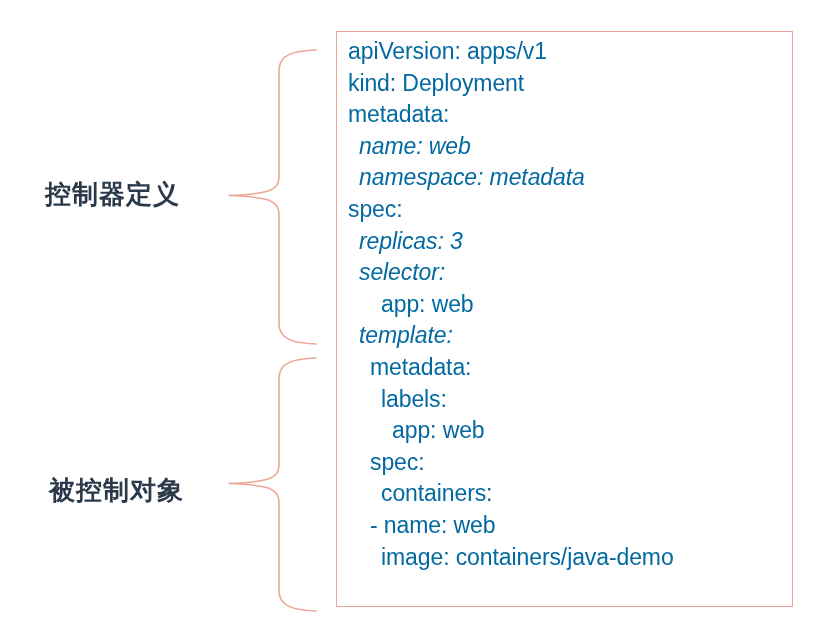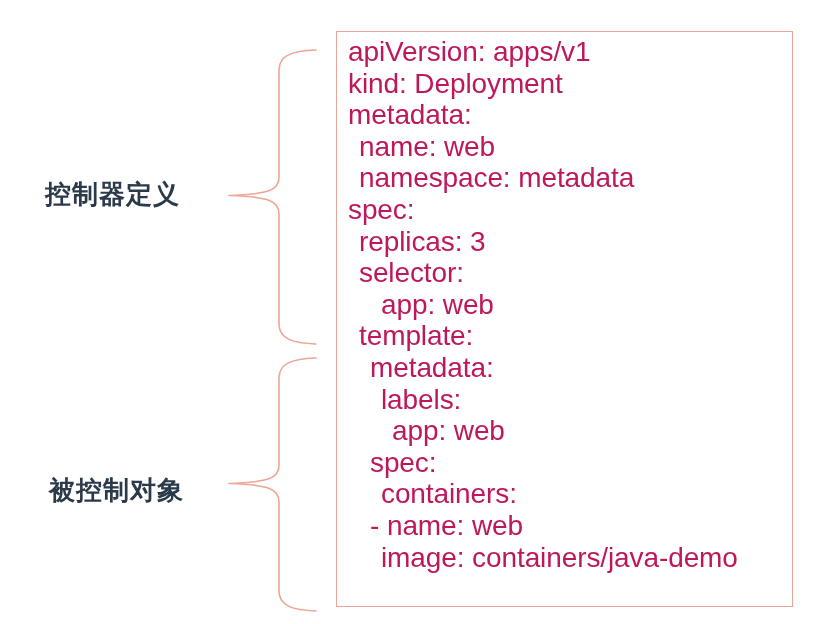--- a/index.html
+++ b/index.html
@@ -72,28 +72,28 @@
     position: absolute;
     left: 11px;
     top: 4px;
     right: 4px;
     margin: 0;
     padding: 0;
     list-style: none;
   }
   .yaml-line {
     font-family: "Liberation Sans", "DejaVu Sans", sans-serif;
-    font-size: 28px;
+    font-size: 23px;
     line-height: 31.6px;
-    color: #be185d;
+    color: #0369a1;
     white-space: pre;
     letter-spacing: -0.1px;
   }
   .ind-0 { padding-left: 0px; }
-  .ind-1 { padding-left: 11px; }
+  .ind-1 { padding-left: 11px; font-style: italic; }
   .ind-2 { padding-left: 22px; }
   .ind-3 { padding-left: 33px; }
   .ind-4 { padding-left: 44px; }
 </style>
 </head>
 <body>
 
 <div id="diagram">
 
   <div class="group-label" id="label-controller-definition">控制器定义</div>

